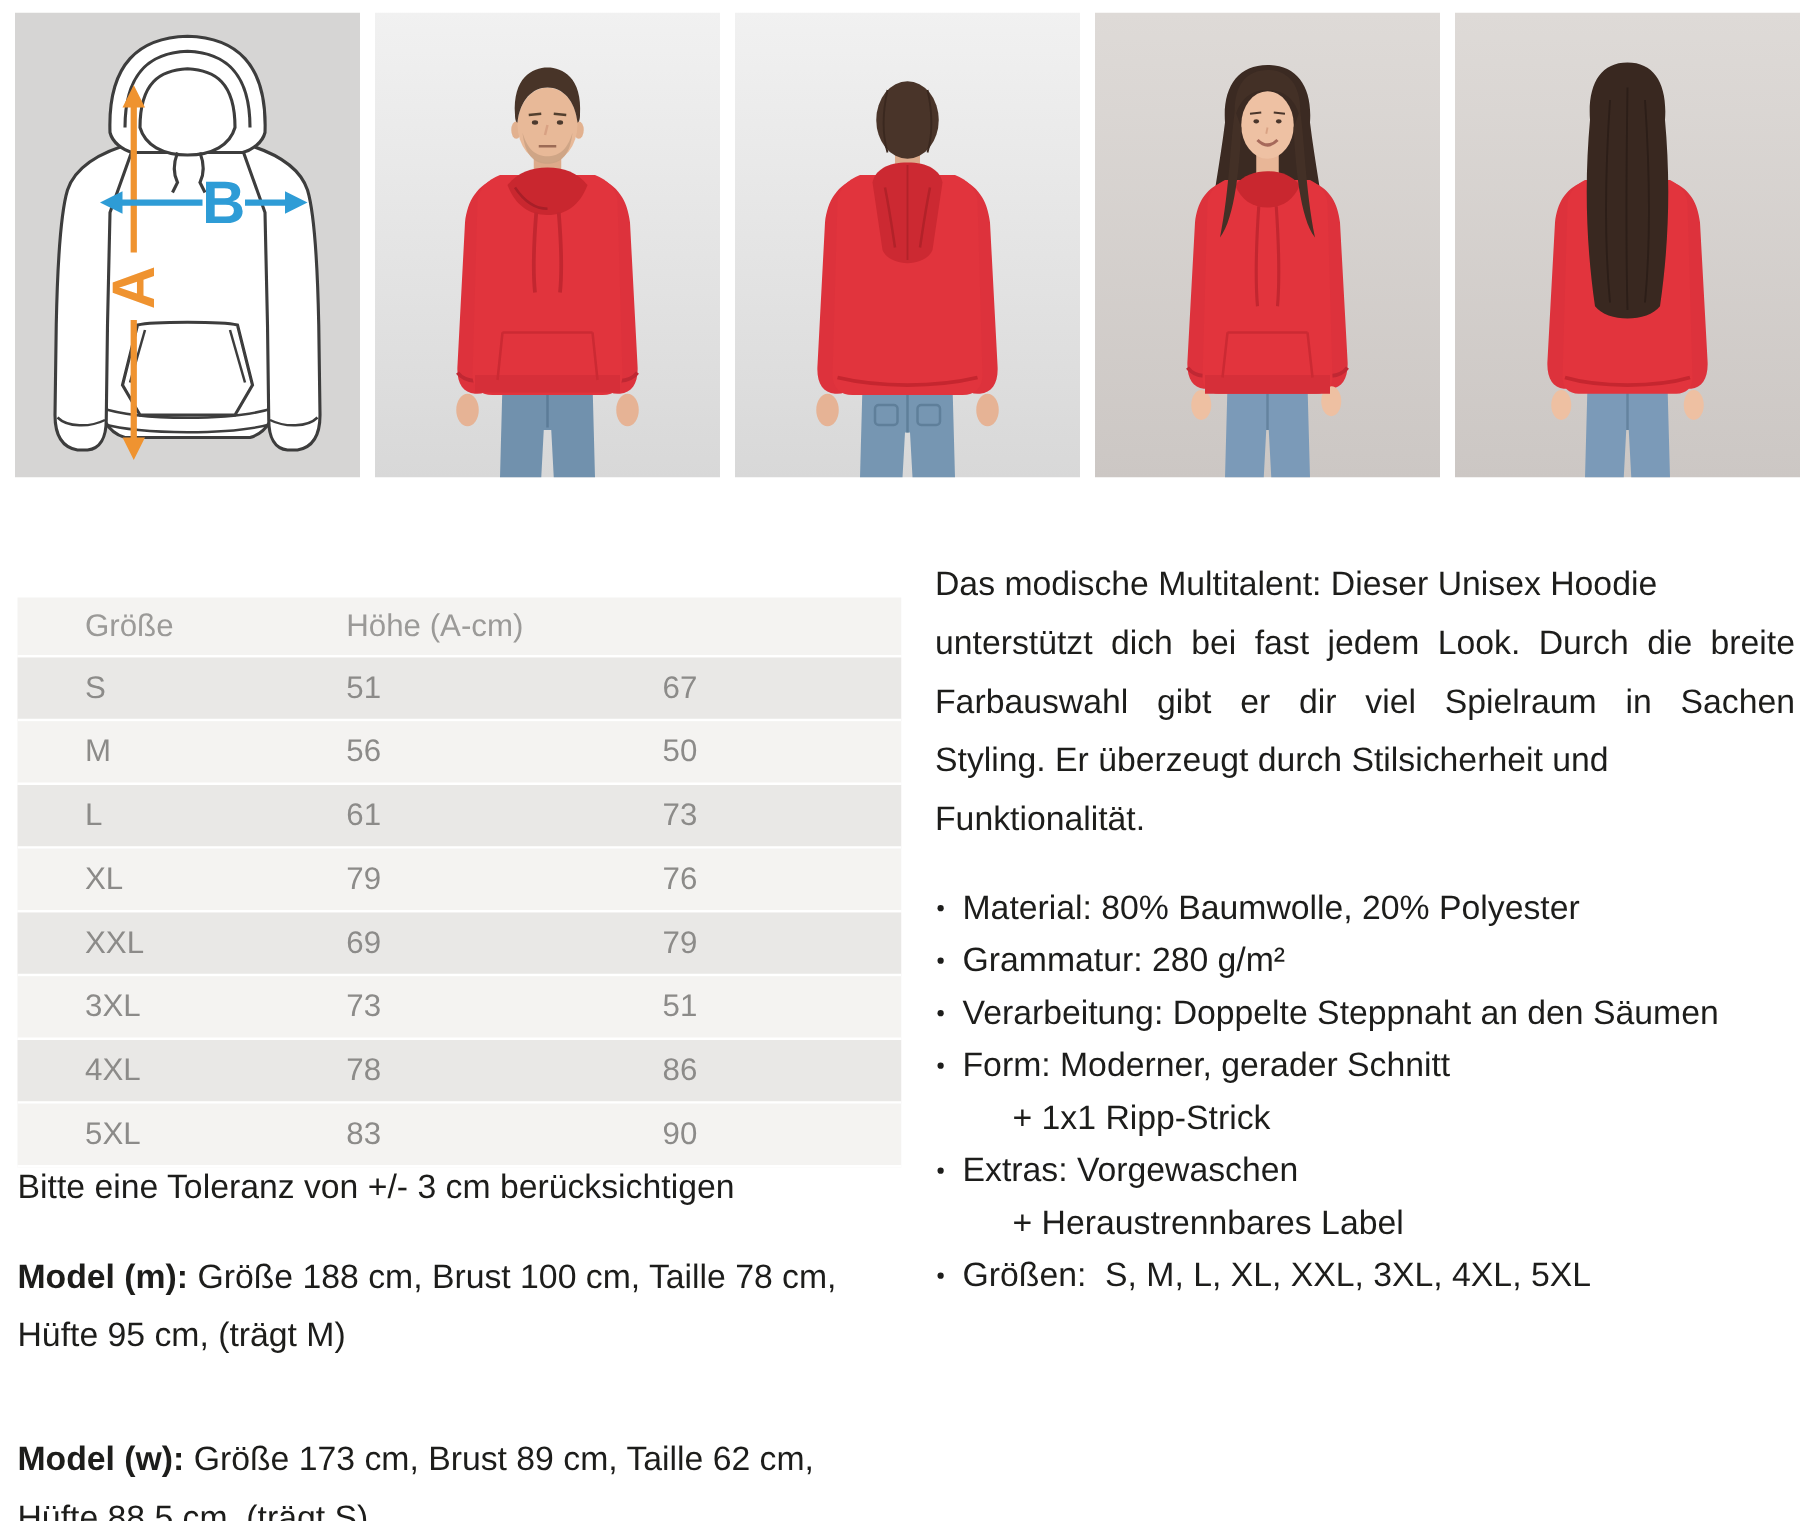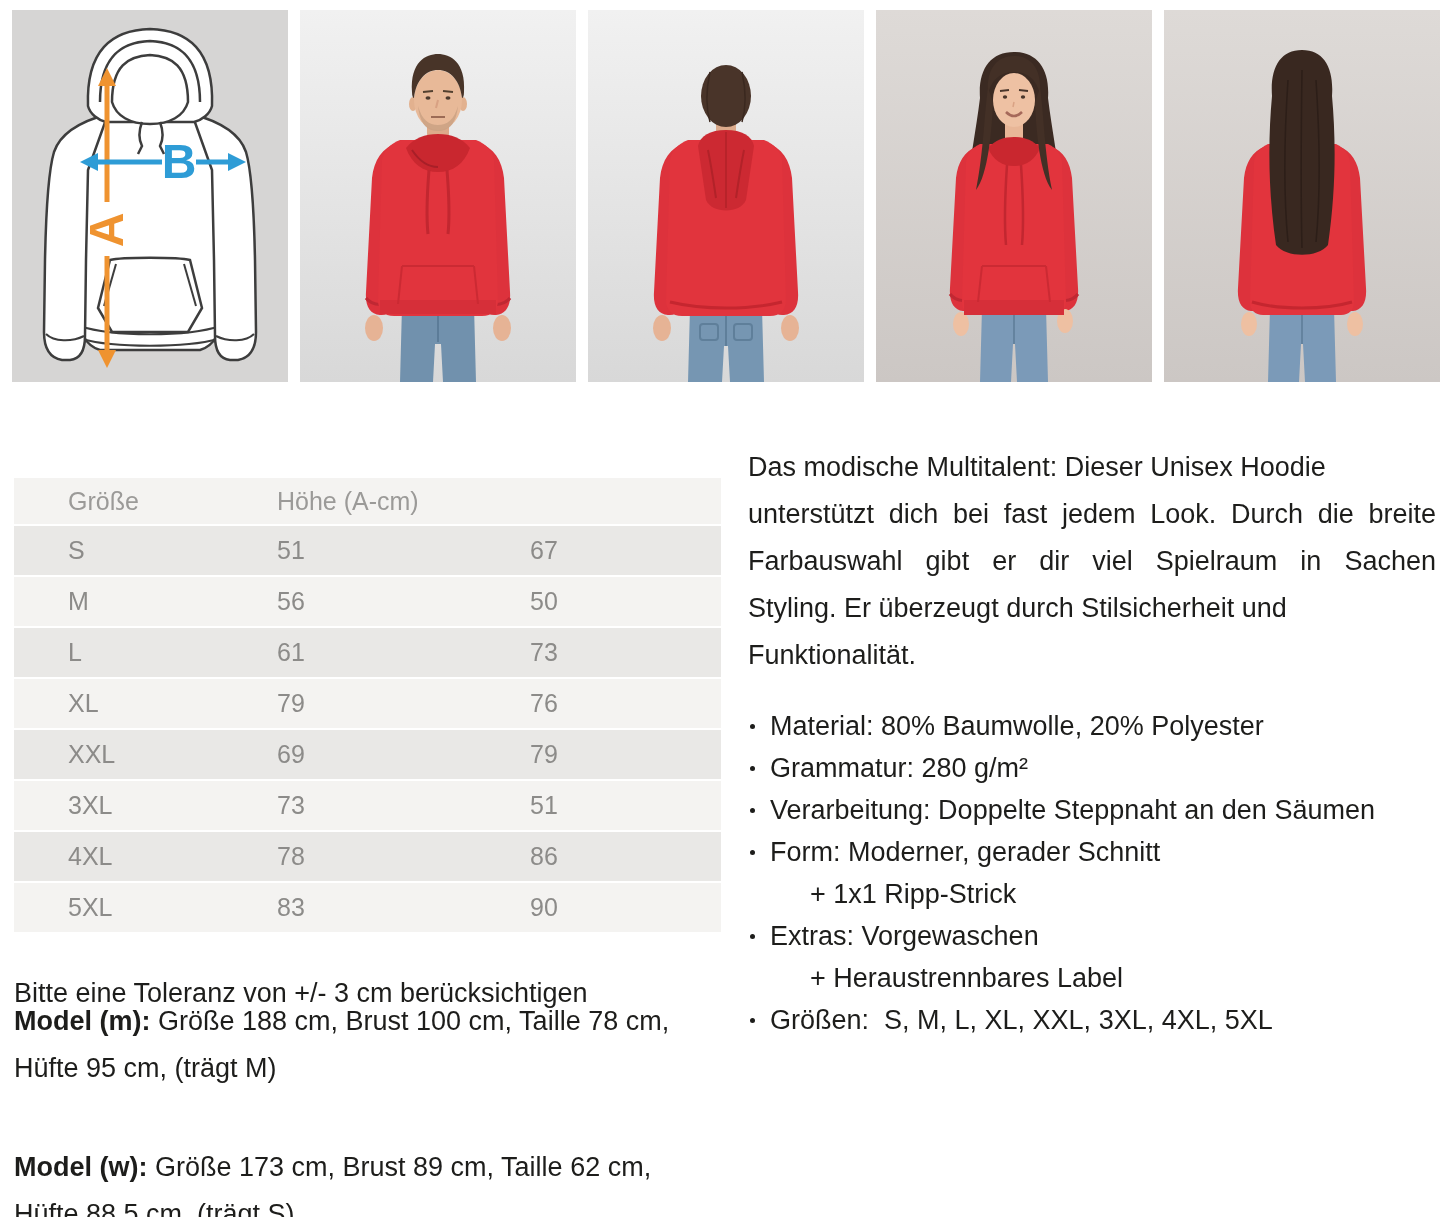--- a/index.html
+++ b/index.html
@@ -17,21 +17,21 @@
   .t-row{
     display:grid;grid-template-columns:209px 253px 1fr;
     align-items:center;height:51px;box-sizing:border-box;
     padding-left:54px;border-bottom:2px solid #ffffff;
   }
   .t-head{height:48px;background:#f4f3f1;color:#9b9a98;margin-top:36px;}
   .row-dark{background:#e9e8e6;color:#8c8b89;}
   .row-light{background:#f4f3f1;color:#8c8b89;}
   
   .note{position:absolute;left:14px;width:706px;font-size:27px;line-height:47px;}
-  .tolerance{top:970px;}
+  .tolerance{top:926px;}
   .model-m{top:960px;margin-top:38px;}
   .model-w{top:1144px;}
   .bold{font-weight:bold;}
   
   .desc{position:absolute;left:748px;top:444px;width:688px;font-size:27px;}
   .desc-line{line-height:47px;}
   .force-just{text-align:justify;text-align-last:justify;}
   .bullets{margin-top:26px;}
   .bullet-item{position:relative;padding-left:22px;line-height:42px;}
   .bullet-dot{

